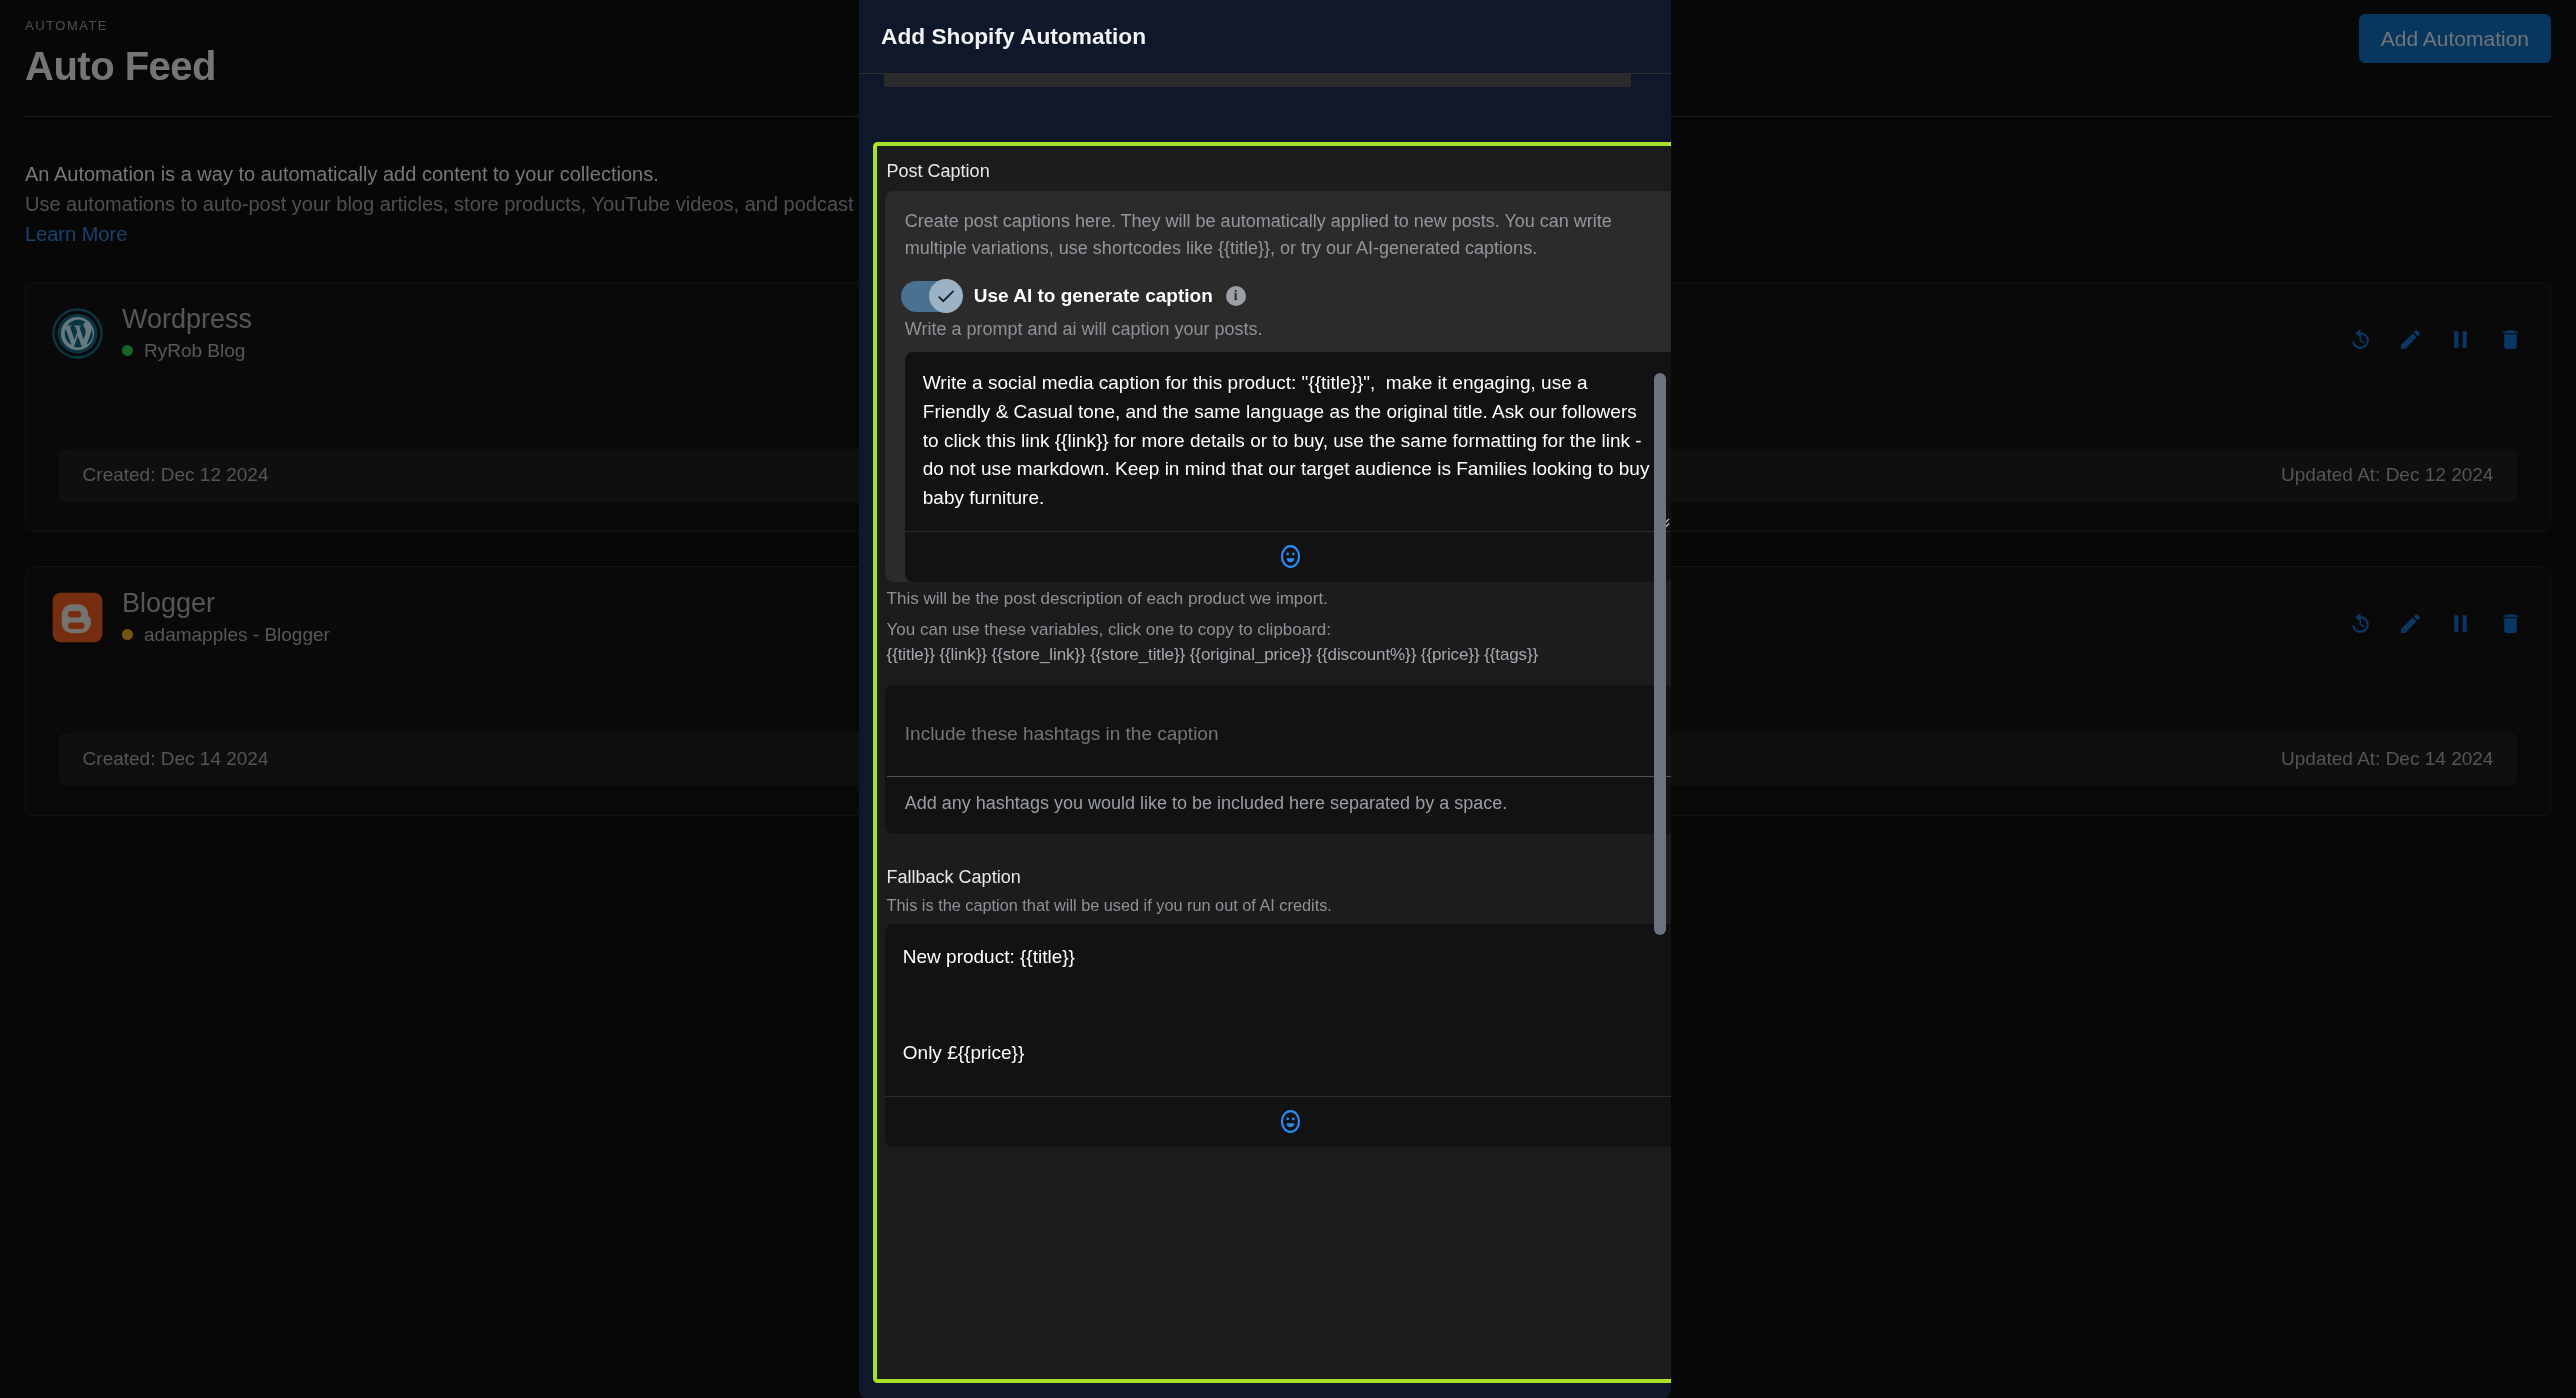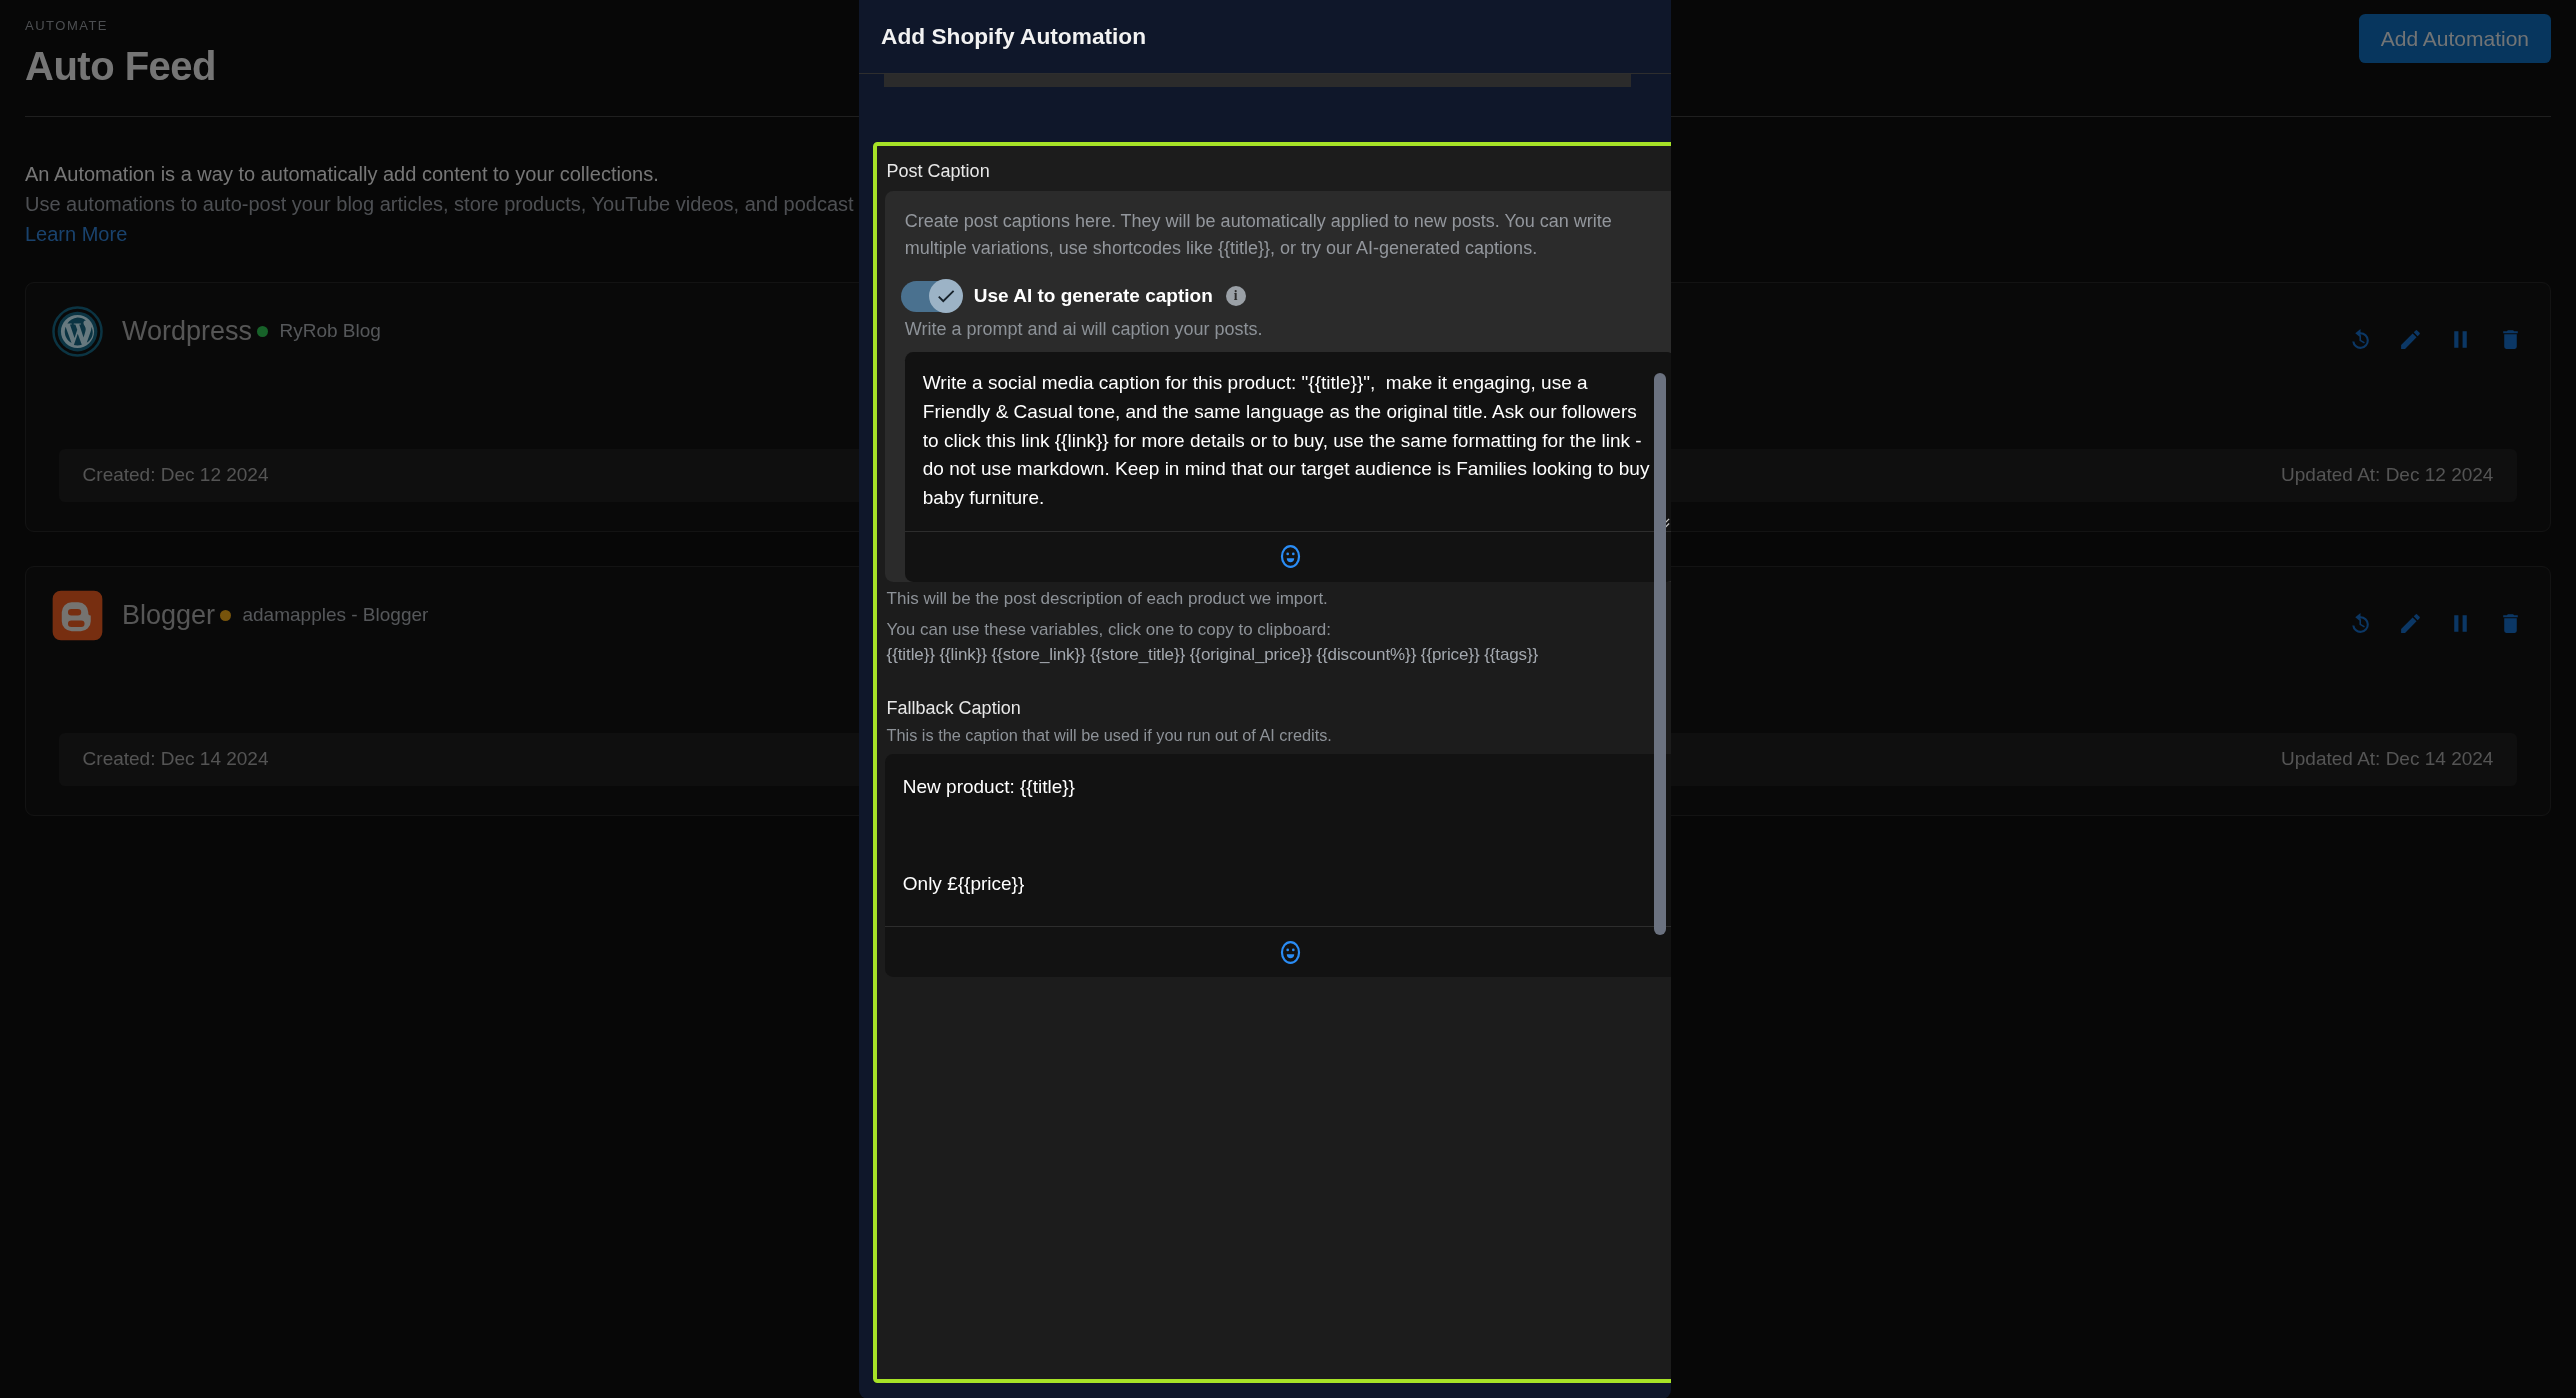--- a/index.html
+++ b/index.html
@@ -30,21 +30,21 @@
   .learn-more { font-size: 20px; color: #2f79c7; line-height: 1.5; display: inline-block; cursor: pointer; }
 
   
   .cards { margin-top: 33px; display: flex; flex-direction: column; gap: 34px; }
   .card {
     background: #121212; border: 0.9px solid #242424; border-radius: 9px;
     position: relative; padding: 22px 25px 0 25px; height: 250px;
   }
   .card-head { display: flex; align-items: center; gap: 18px; }
   .card-logo { width: 53px; height: 53px; flex: none; }
-  .card-texts { display: flex; flex-direction: row; gap: 5.4px; }
+  .card-texts { display: flex; flex-direction: column; gap: 5.4px; }
   .card-name { font-size: 27px; color: #9d9d9d; font-weight: 400; line-height: 1.1; }
   .card-sub { font-size: 19px; color: #9b9fa4; display: flex; align-items: center; gap: 11px; text-align: center; }
   .dot { width: 11px; height: 11px; border-radius: 50%; display: inline-block; }
 
   .card-actions {
     position: absolute; top: 44px; right: 27px;
     display: flex; align-items: center; gap: 25px;
   }
   .act { width: 25px; height: 25px; cursor: pointer; color: #1565b8; }
   .act svg { width: 100%; height: 100%; display: block; fill: currentColor; }
@@ -340,20 +340,25 @@
                   <path d="M8.4 13.6h7.2c0 2.3-1.6 3.8-3.6 3.8s-3.6-1.5-3.6-3.8z" fill="#2a8cf5"></path>
                 </svg>
             </span>
           </div>
         </div>
 
         <div class="hint">This will be the post description of each product we import.</div>
         <div class="hint">You can use these variables, click one to copy to clipboard:</div>
         <div class="vars">{{title}} {{link}} {{store_link}} {{store_title}} {{original_price}} {{discount%}} {{price}} {{tags}}</div>
 
+        <div class="hashtag-box">
+          <input class="hashtag-input" type="text" placeholder="Include these hashtags in the caption" style="">
+          <div class="hashtag-divider"></div>
+          <div class="hashtag-help">Add any hashtags you would like to be included here separated by a space.</div>
+        </div>
 
         <div class="fallback-label">Fallback Caption</div>
         <div class="fallback-help">This is the caption that will be used if you run out of AI credits.</div>
 
         <div class="fb-wrap">
           <textarea class="fb-ta" style="">New product: {{title}}
 
 Only £{{price}}
 
 👉👉 {{link}}

